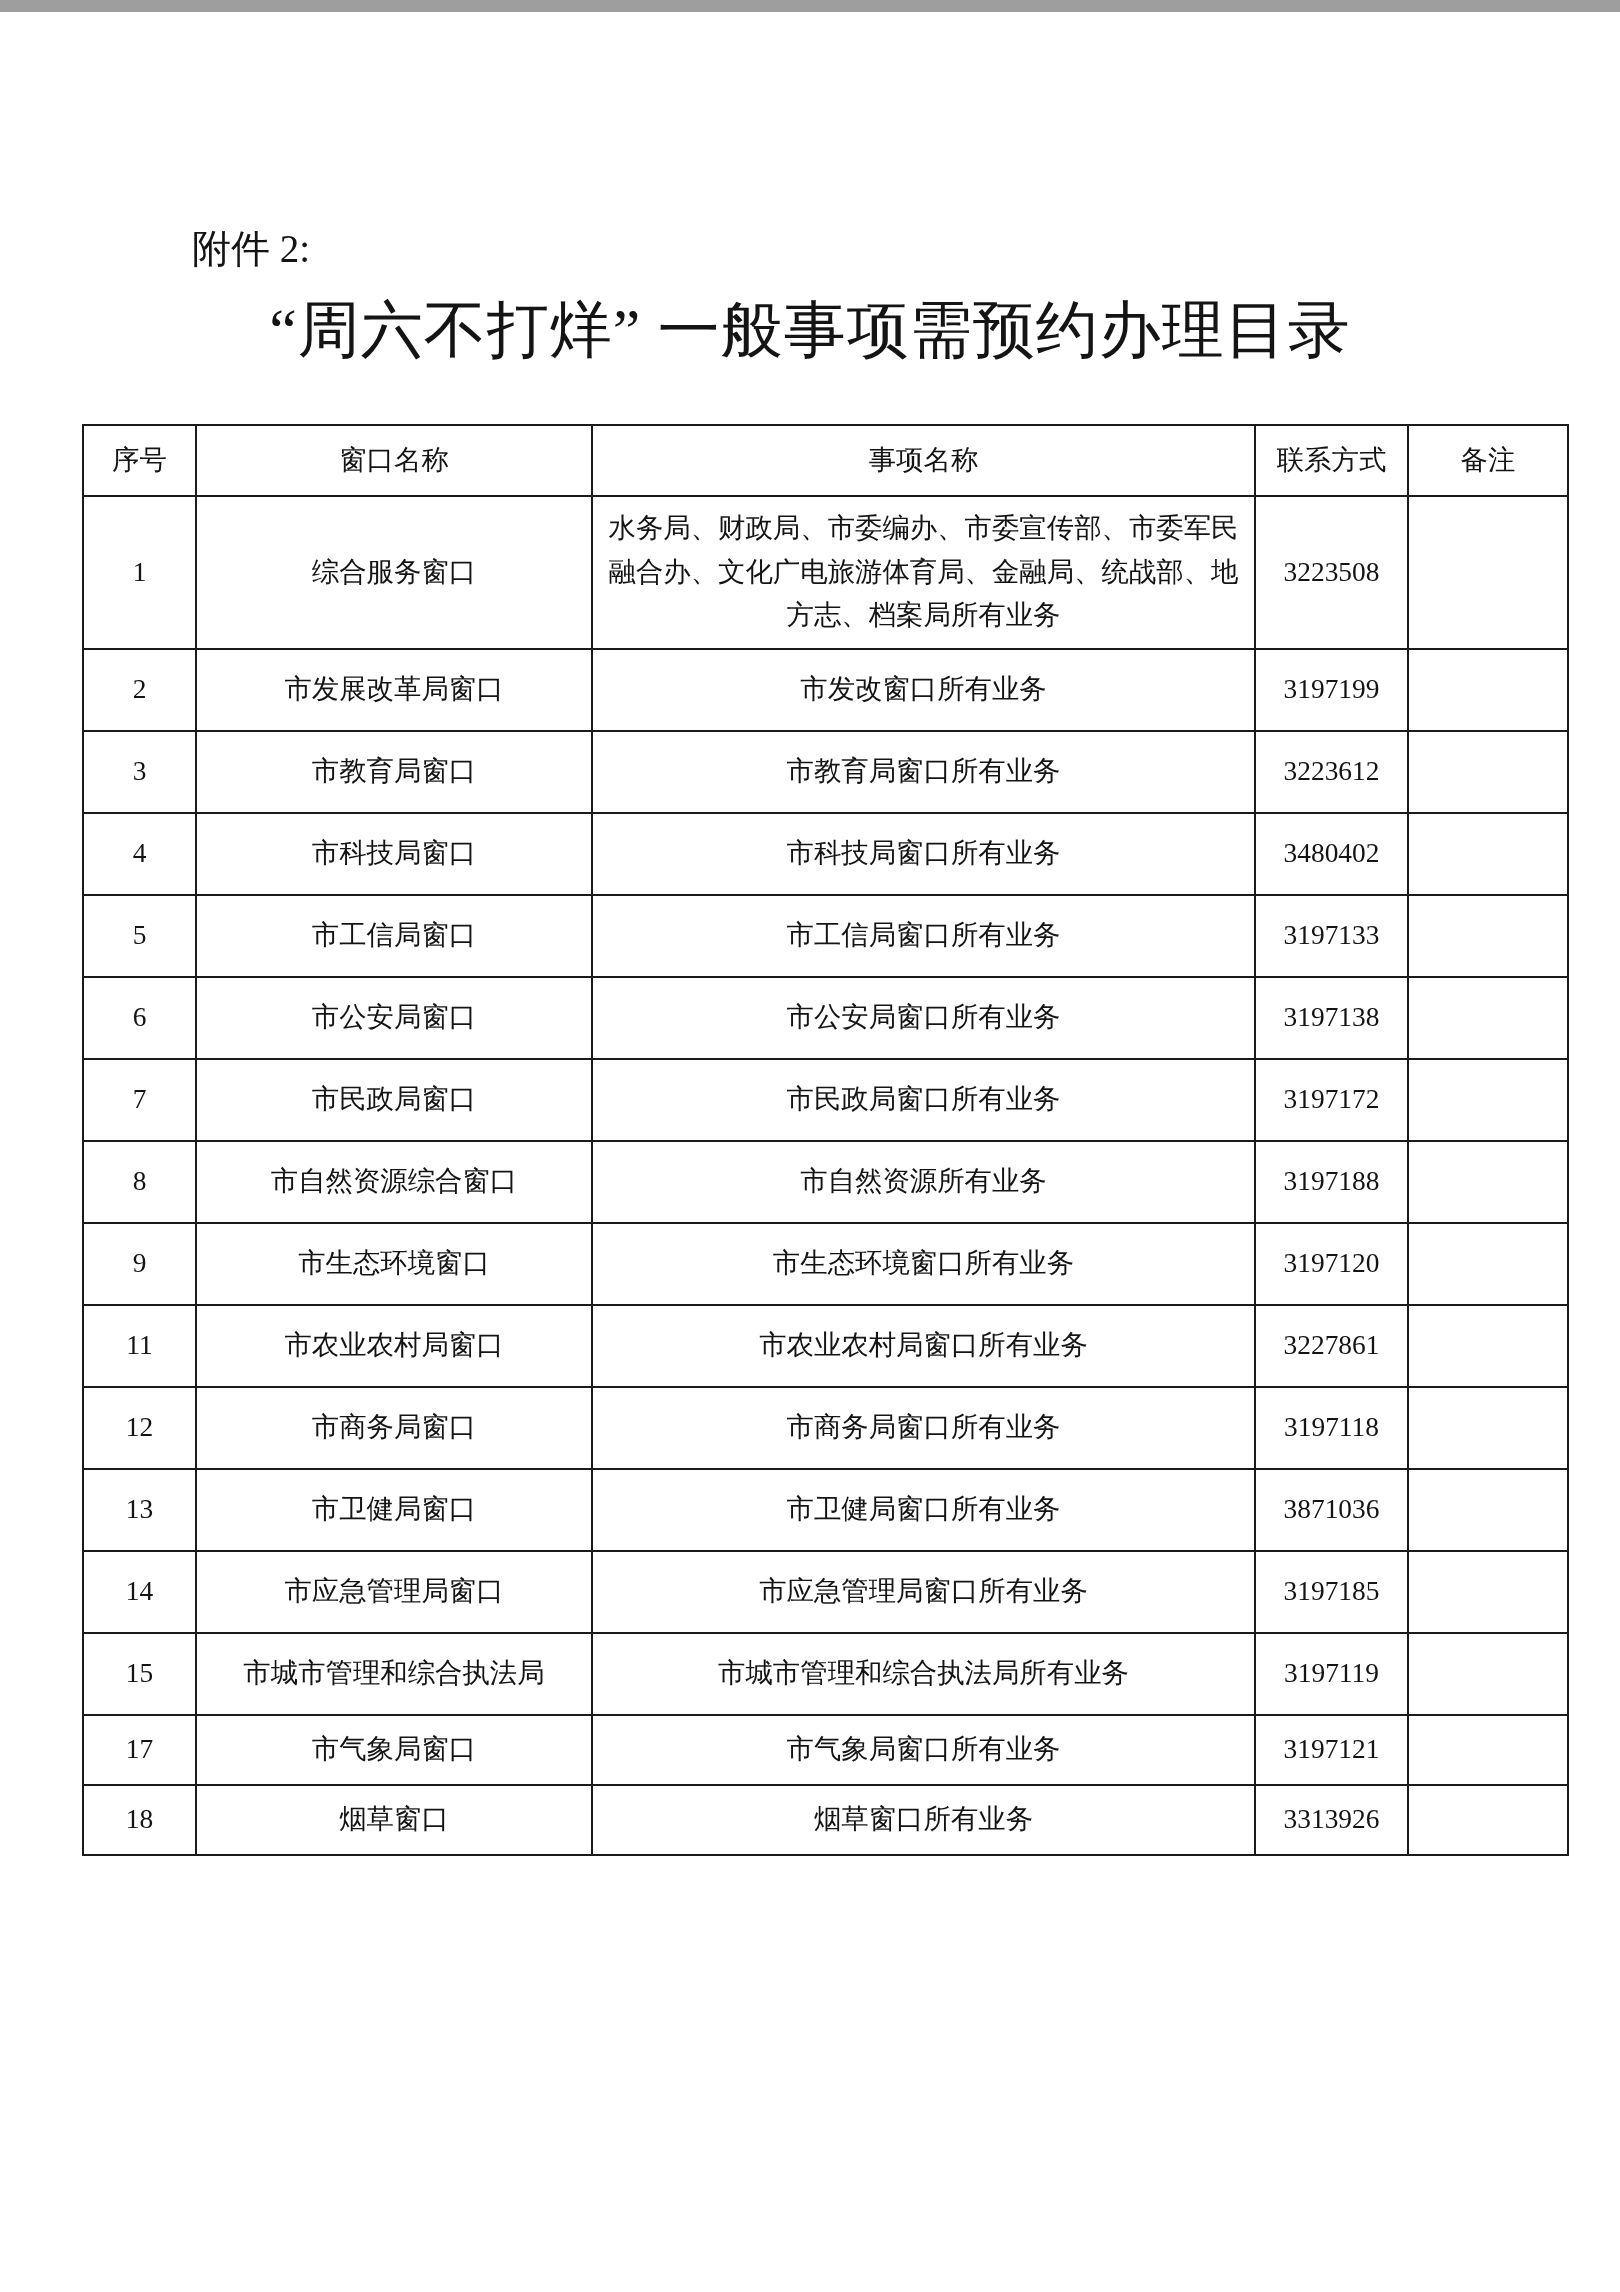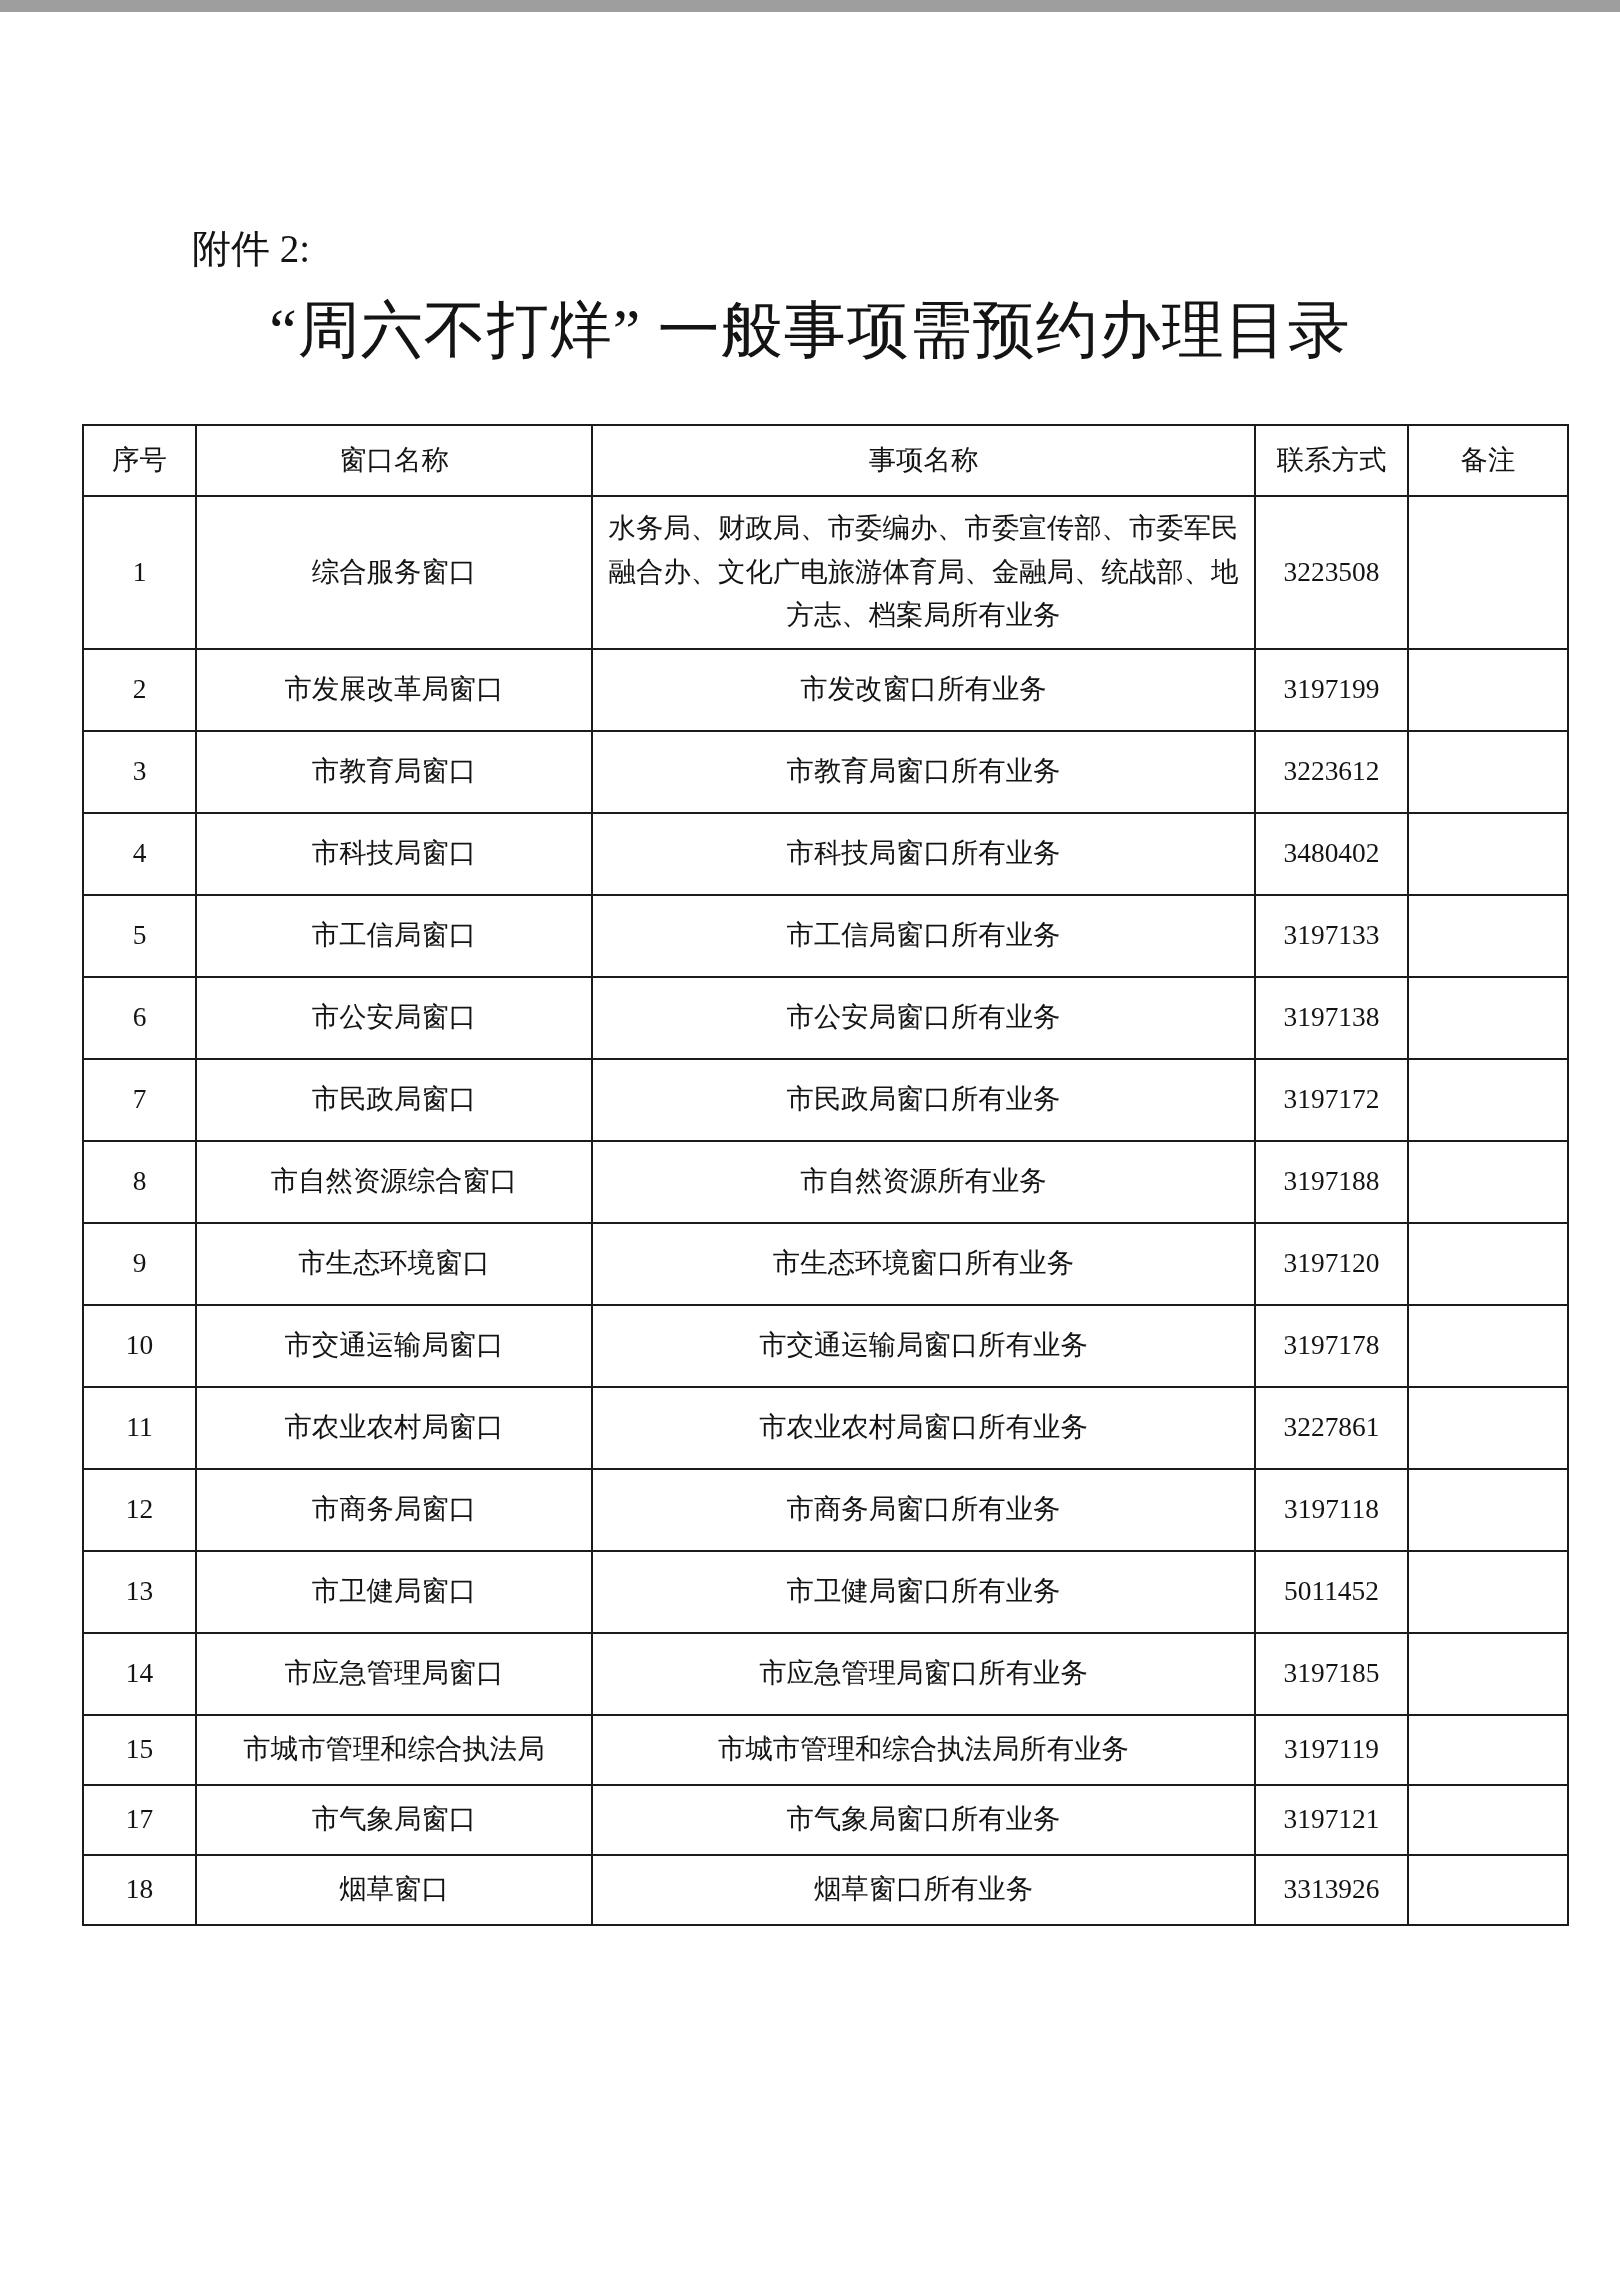--- a/index.html
+++ b/index.html
@@ -154,45 +154,38 @@
           <td class="cell-remark"></td>
         </tr>
         <tr>
           <td class="cell-no">9</td>
           <td class="cell-window">市生态环境窗口</td>
           <td class="cell-item">市生态环境窗口所有业务</td>
           <td class="cell-contact">3197120</td>
           <td class="cell-remark"></td>
         </tr>
         <tr>
-          <td class="cell-no">10</td>
-          <td class="cell-window">市交通运输局窗口</td>
-          <td class="cell-item">市交通运输局窗口所有业务</td>
-          <td class="cell-contact">3197178</td>
-          <td class="cell-remark"></td>
-        </tr>
-        <tr>
           <td class="cell-no">11</td>
           <td class="cell-window">市农业农村局窗口</td>
           <td class="cell-item">市农业农村局窗口所有业务</td>
           <td class="cell-contact">3227861</td>
           <td class="cell-remark"></td>
         </tr>
         <tr>
           <td class="cell-no">12</td>
           <td class="cell-window">市商务局窗口</td>
           <td class="cell-item">市商务局窗口所有业务</td>
           <td class="cell-contact">3197118</td>
           <td class="cell-remark"></td>
         </tr>
         <tr>
           <td class="cell-no">13</td>
           <td class="cell-window">市卫健局窗口</td>
           <td class="cell-item">市卫健局窗口所有业务</td>
-          <td class="cell-contact">5011452</td>
+          <td class="cell-contact">3871036</td>
           <td class="cell-remark"></td>
         </tr>
         <tr>
           <td class="cell-no">14</td>
           <td class="cell-window">市应急管理局窗口</td>
           <td class="cell-item">市应急管理局窗口所有业务</td>
           <td class="cell-contact">3197185</td>
           <td class="cell-remark"></td>
         </tr>
         <tr>

